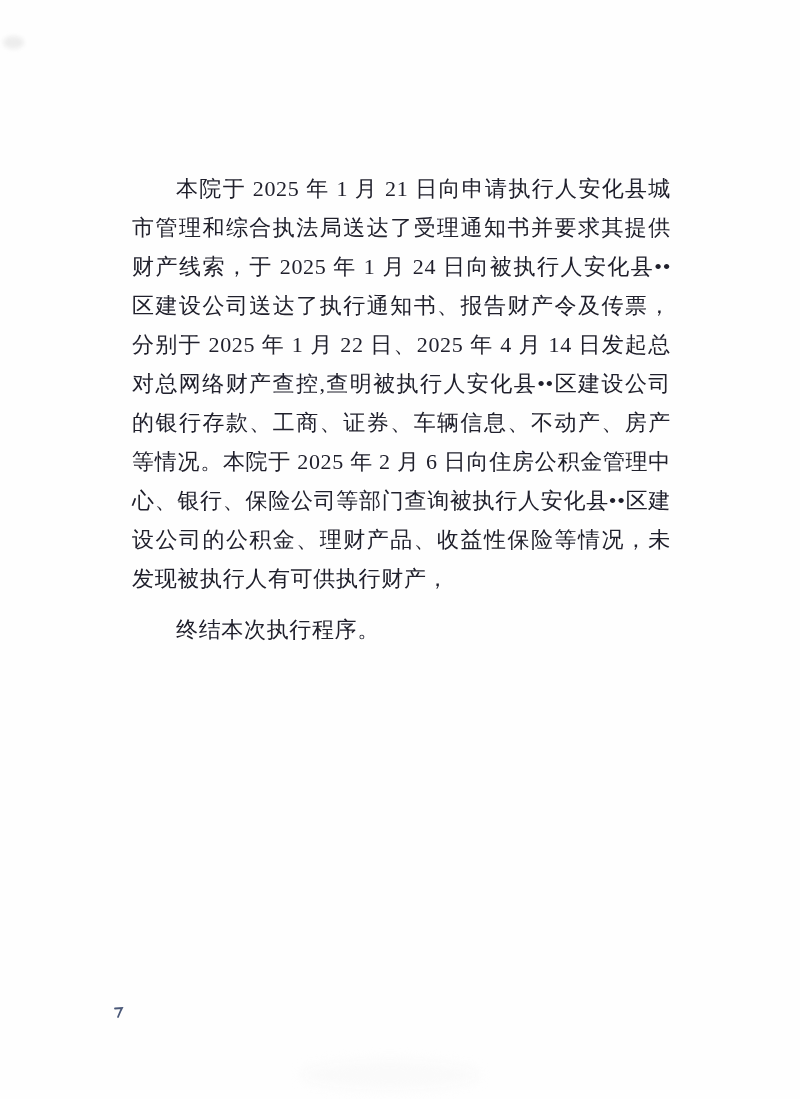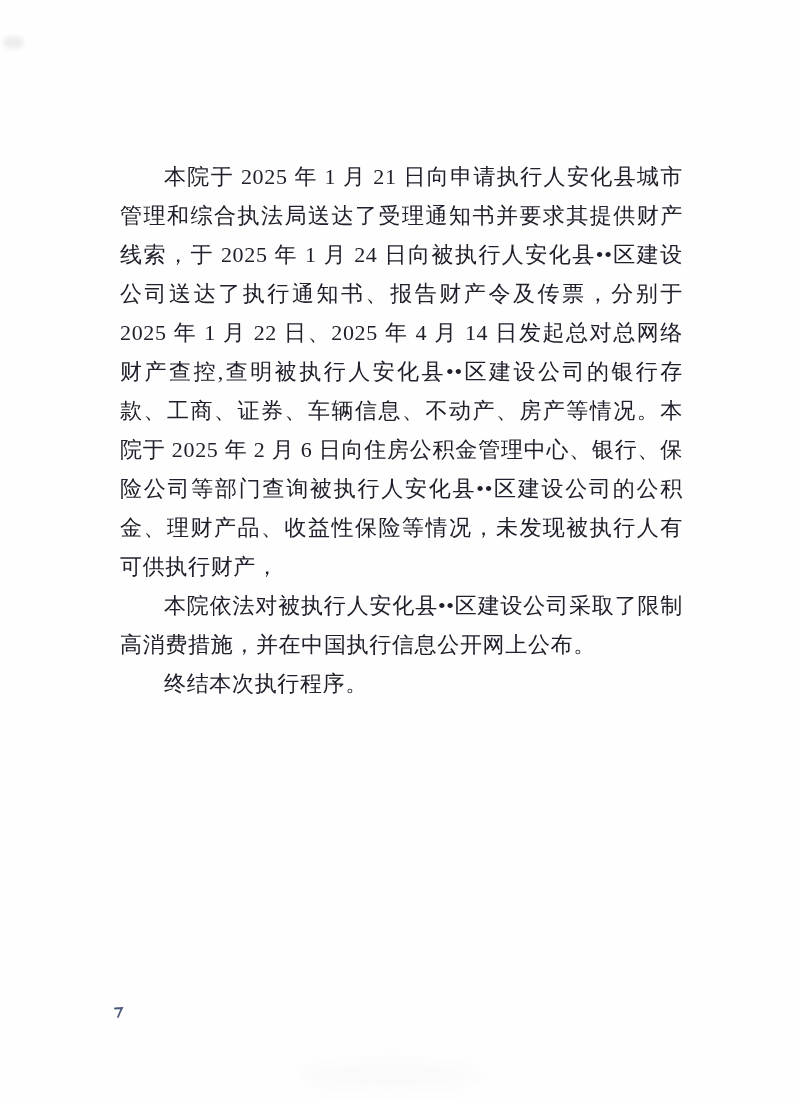--- a/index.html
+++ b/index.html
@@ -22,21 +22,21 @@
     width: 563px;
     font-size: 22px;
     line-height: 39px;
     color: #20202c;
     text-align: justify;
     text-justify: inter-character;
     letter-spacing: 0.03em;
   }
   .text-block p {
     text-indent: 2em;
-    margin: 0;
+    margin: 12px;
   }
   
   .smudge {
     position: absolute;
     left: 3px;
     top: 36px;
     width: 21px;
     height: 13px;
     background: #ededed;
     border-radius: 50%;
@@ -64,21 +64,20 @@
 </style>
 </head>
 <body>
 
 <div class="page">
 
   <div class="smudge"></div>
 
   <div class="text-block">
     <p>本院于 2025 年 1 月 21 日向申请执行人安化县城市管理和综合执法局送达了受理通知书并要求其提供财产线索，于 2025 年 1 月 24 日向被执行人安化县••区建设公司送达了执行通知书、报告财产令及传票，分别于 2025 年 1 月 22 日、2025 年 4 月 14 日发起总对总网络财产查控,查明被执行人安化县••区建设公司的银行存款、工商、证券、车辆信息、不动产、房产等情况。本院于 2025 年 2 月 6 日向住房公积金管理中心、银行、保险公司等部门查询被执行人安化县••区建设公司的公积金、理财产品、收益性保险等情况，未发现被执行人有可供执行财产，</p>
-    <p>本院依法对被执行人安化县••区建设公司采取了限制高消费措施，并在中国执行信息公开网上公布。</p>
     <p>终结本次执行程序。</p>
   </div>
 
   <div class="ink-mark">
     <svg width="10" height="12" viewBox="0 0 10 12">
       <path d="M1 1.5 L8 1 L6.5 4 L4 10" stroke="#4a5878" stroke-width="1.8" fill="none" stroke-linecap="round"></path>
     </svg>
   </div>
 
   <div class="smudge-bottom"></div>

